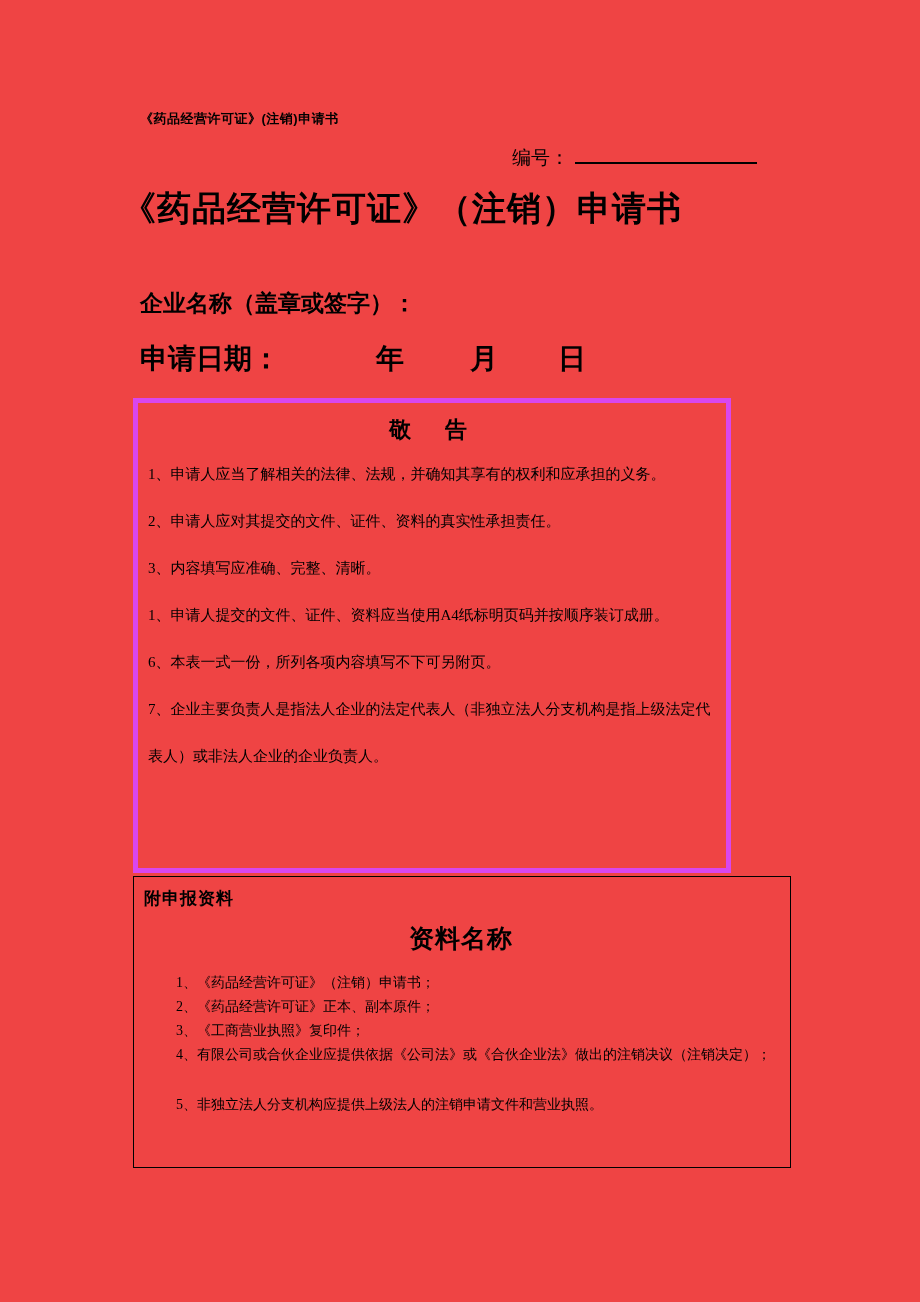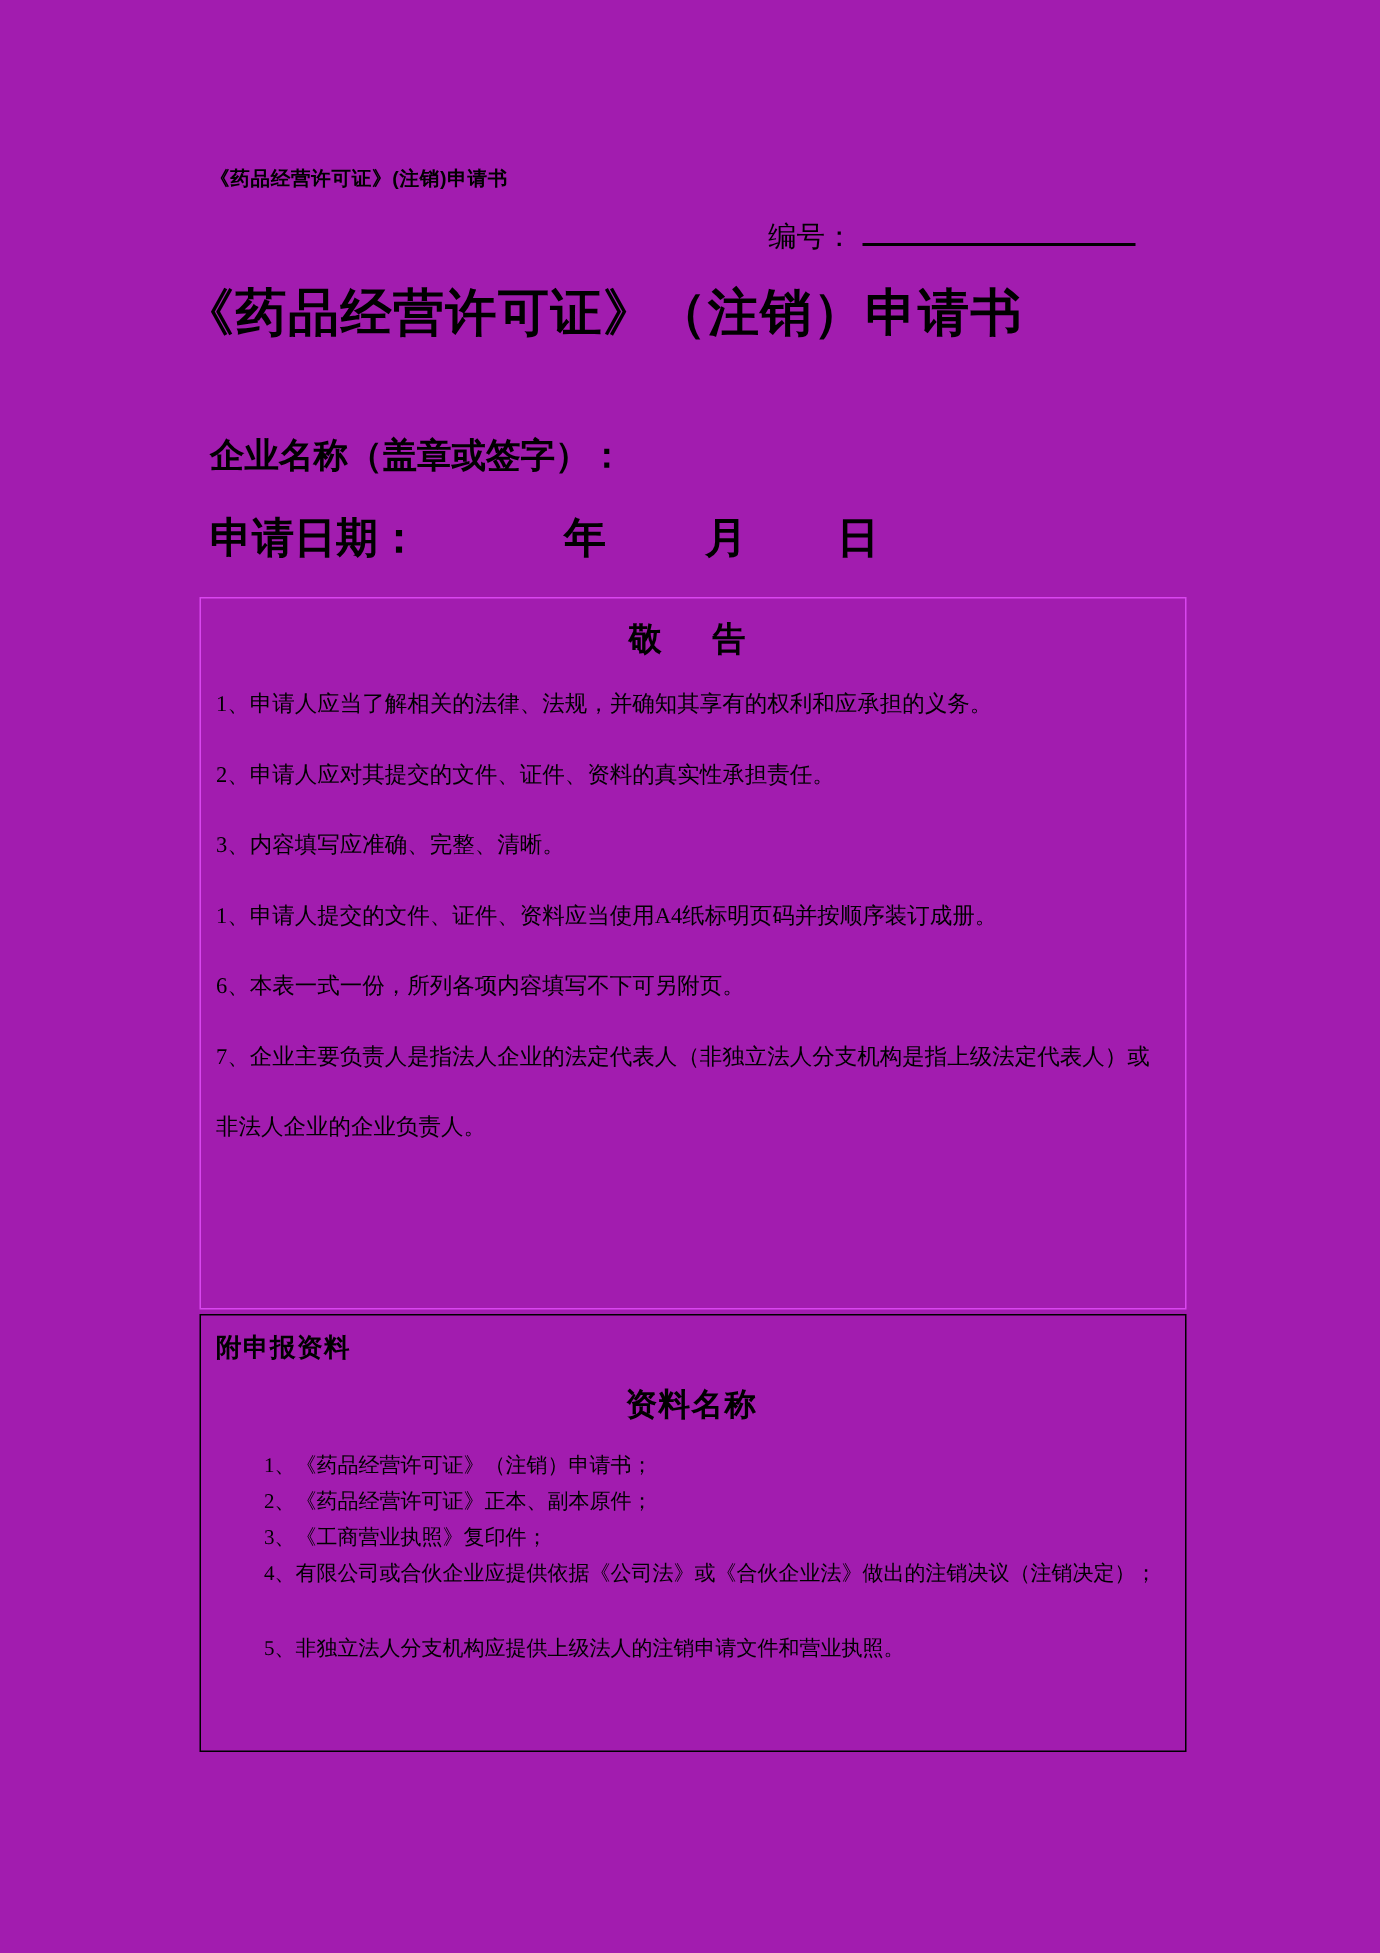--- a/index.html
+++ b/index.html
@@ -8,21 +8,21 @@
     width: 920px;
     height: 1302px;
     font-family: "Liberation Serif", "DejaVu Serif", serif;
     color: #000;
     position: relative;
     overflow: hidden;
   }
   .page {
     position: absolute;
     inset: 0;
-    background: #a21caf;
+    background: #ef4444;
   }
   .doc-header {
     position: absolute;
     left: 140px;
     top: 110px;
     font-size: 13px;
     font-weight: bold;
     font-family: "Liberation Sans", "DejaVu Sans", sans-serif;
     letter-spacing: 0.5px;
   }
@@ -71,23 +71,23 @@
     font-family: "Liberation Sans", "DejaVu Sans", sans-serif;
   }
   .date-line .unit-year  { margin-left: 96px; }
   .date-line .unit-month { margin-left: 66px; }
   .date-line .unit-day   { margin-left: 60px; }
 
   .notice-box {
     position: absolute;
     left: 133px;
     top: 398px;
-    width: 658px;
+    width: 598px;
     height: 475px;
-    border: 1px solid #d946ef;
+    border: 5px solid #d946ef;
     padding: 12px 12px 0 10px;
   }
   .notice-title {
     text-align: center;
     font-size: 22px;
     font-weight: bold;
     font-family: "Liberation Sans", "DejaVu Sans", sans-serif;
     letter-spacing: 6px;
     margin-bottom: 6px;
   }
@@ -106,21 +106,21 @@
     padding: 10px 12px 16px 10px;
   }
   .attach-header {
     font-size: 17px;
     font-weight: bold;
     font-family: "Liberation Sans", "DejaVu Sans", sans-serif;
     letter-spacing: 1px;
   }
   .attach-title {
     text-align: center;
-    font-size: 21px;
+    font-size: 25px;
     font-weight: bold;
     font-family: "Liberation Serif", "DejaVu Serif", serif;
     margin: 12px 0 16px;
     letter-spacing: 1px;
   }
   .attach-box p {
     font-size: 14px;
     line-height: 24px;
     padding-left: 32px;
   }

